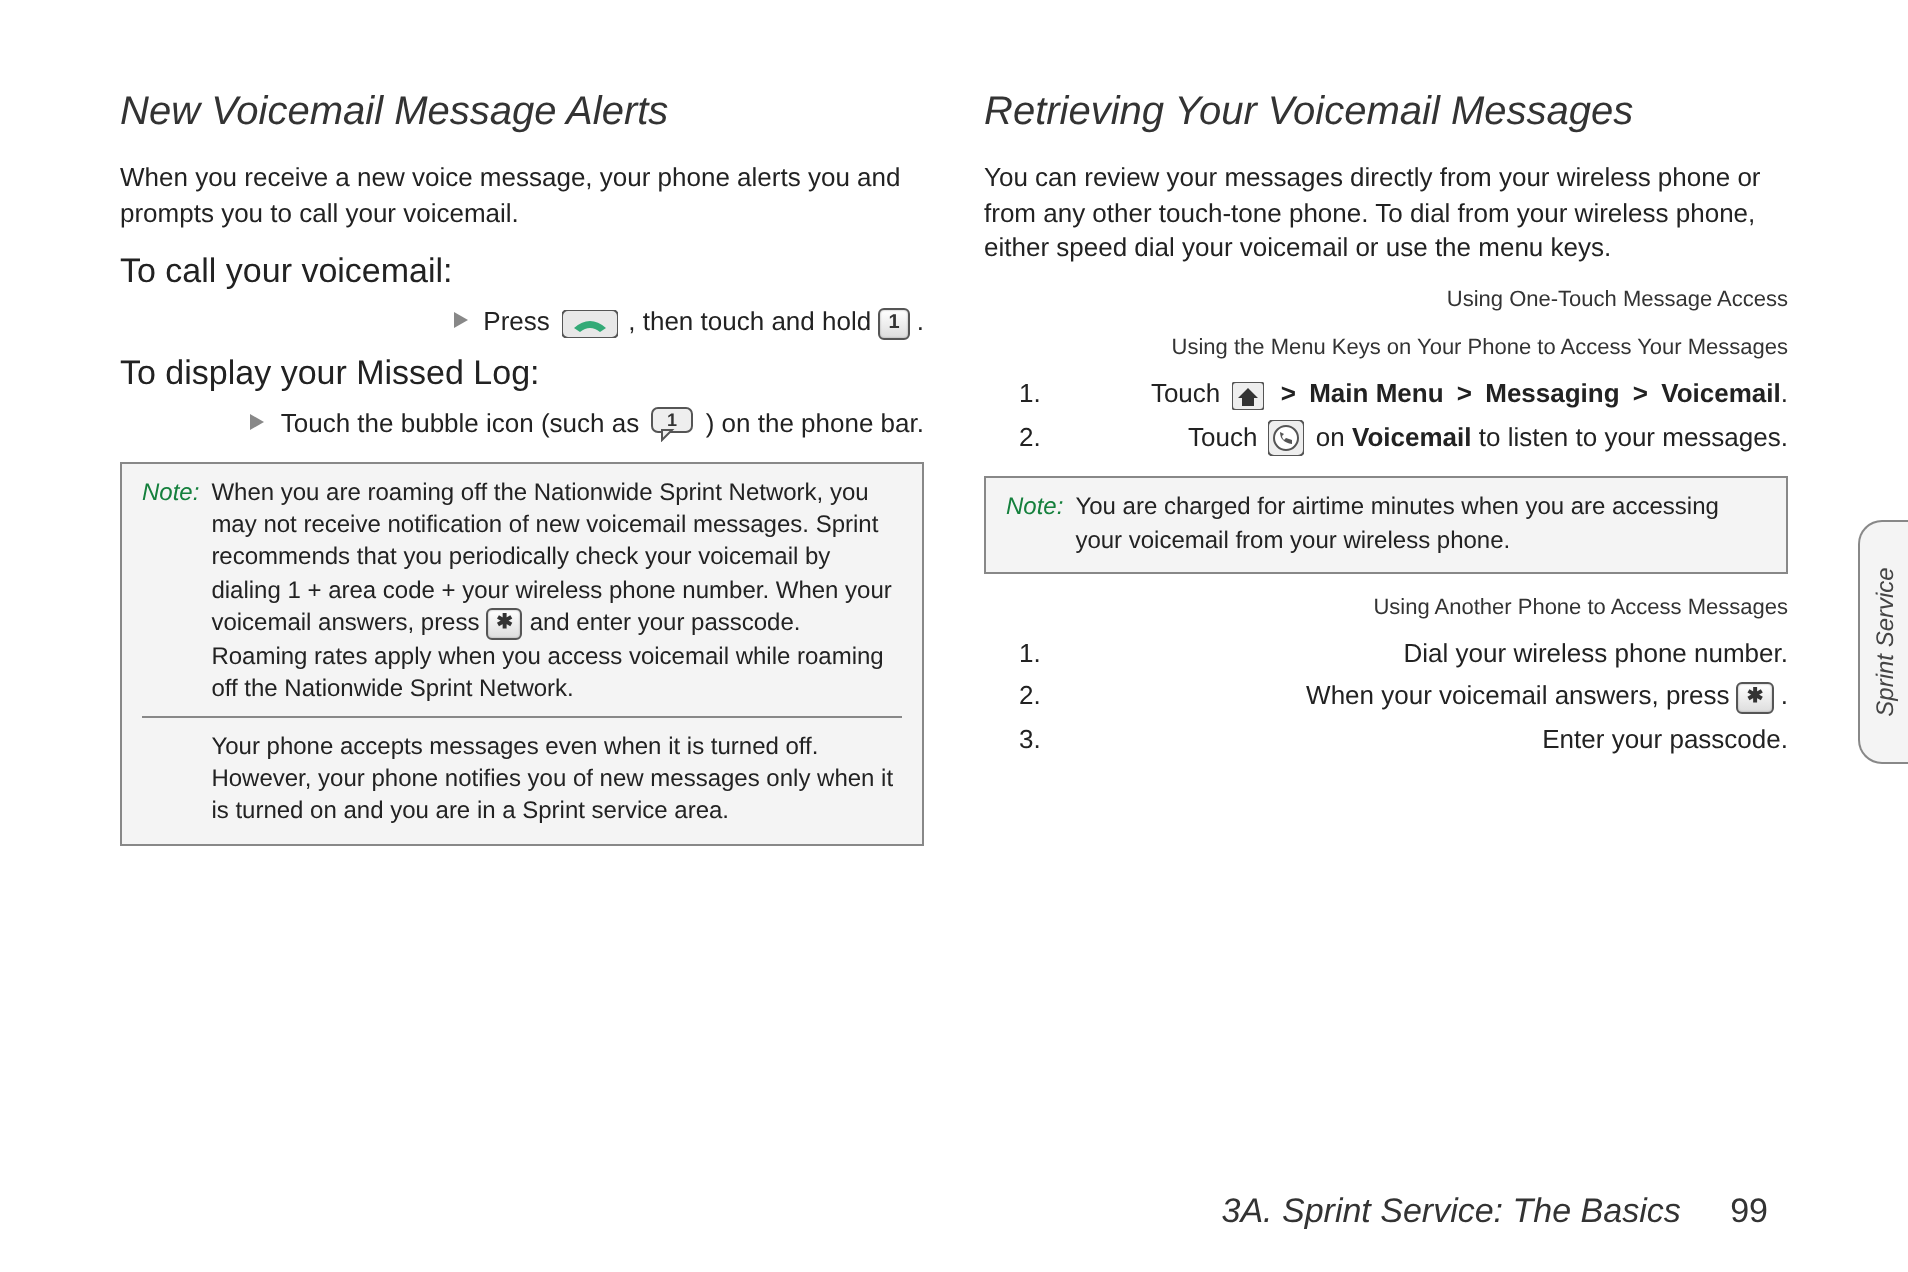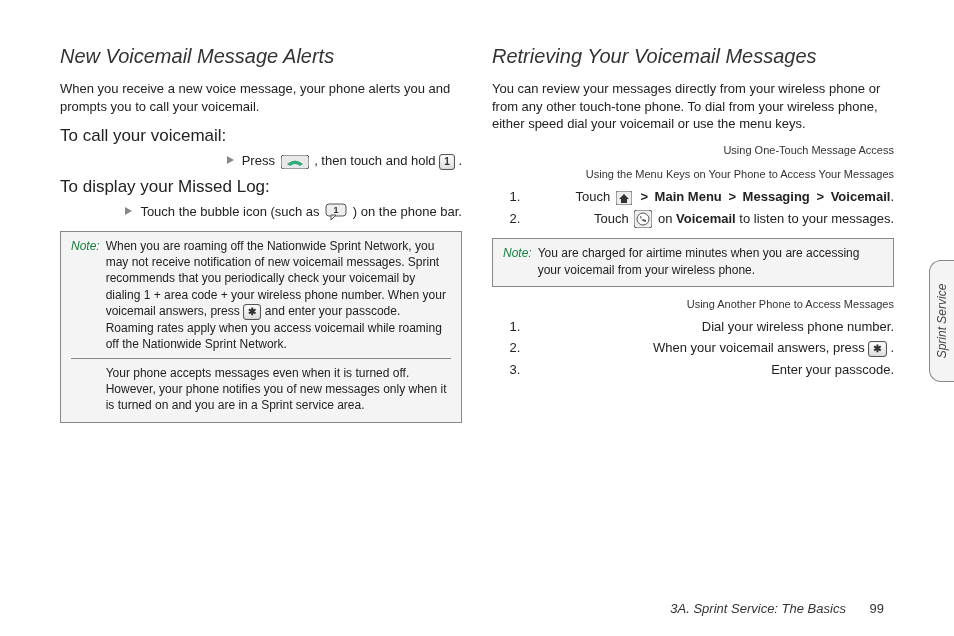--- a/index.html
+++ b/index.html
@@ -140,21 +140,21 @@
     font-style: italic;
     font-size: 12px;
     white-space: nowrap;
     color: #444;
   }
   .footer {
     position: absolute;
     bottom: 20px;
     right: 70px;
     font-style: italic;
-    font-size: 13px;
+    font-size: 17px;
     color: #333;
     text-align: center;
   }
   .footer .pg {
     font-style: normal;
     margin-left: 20px;
   }
 </style>
 </head>
 <body>

